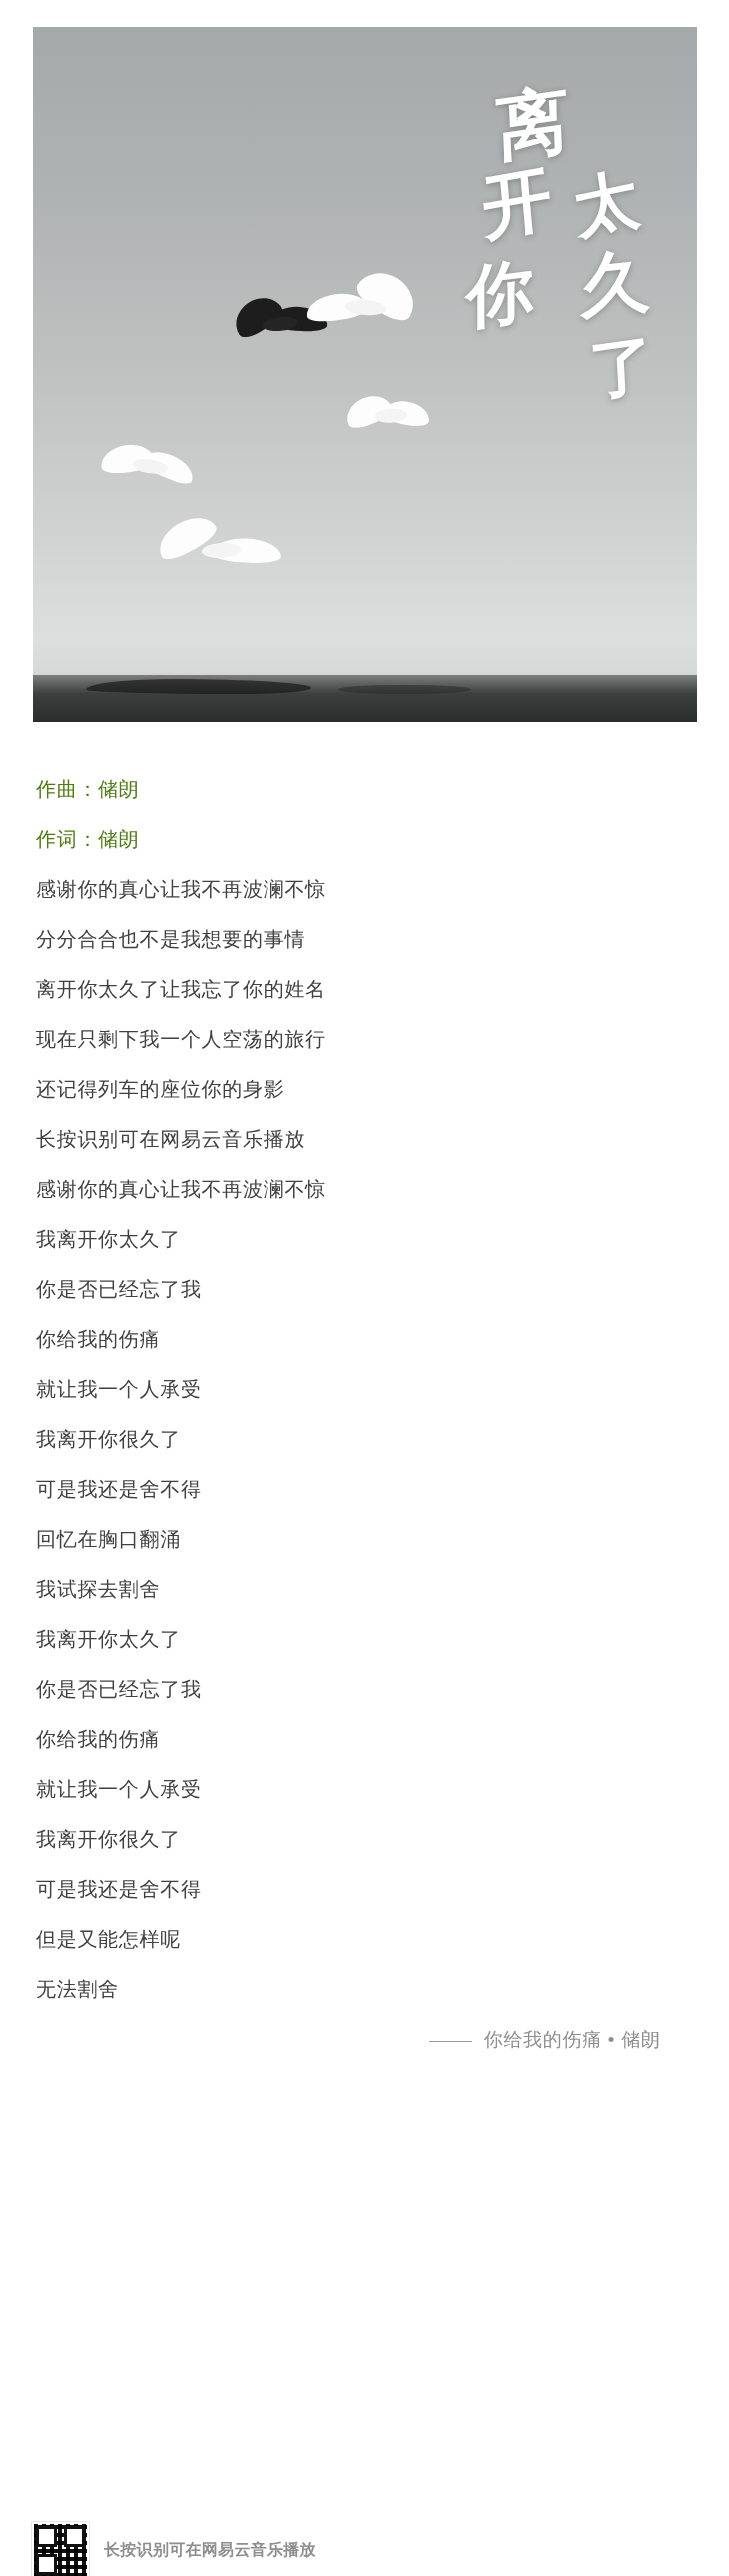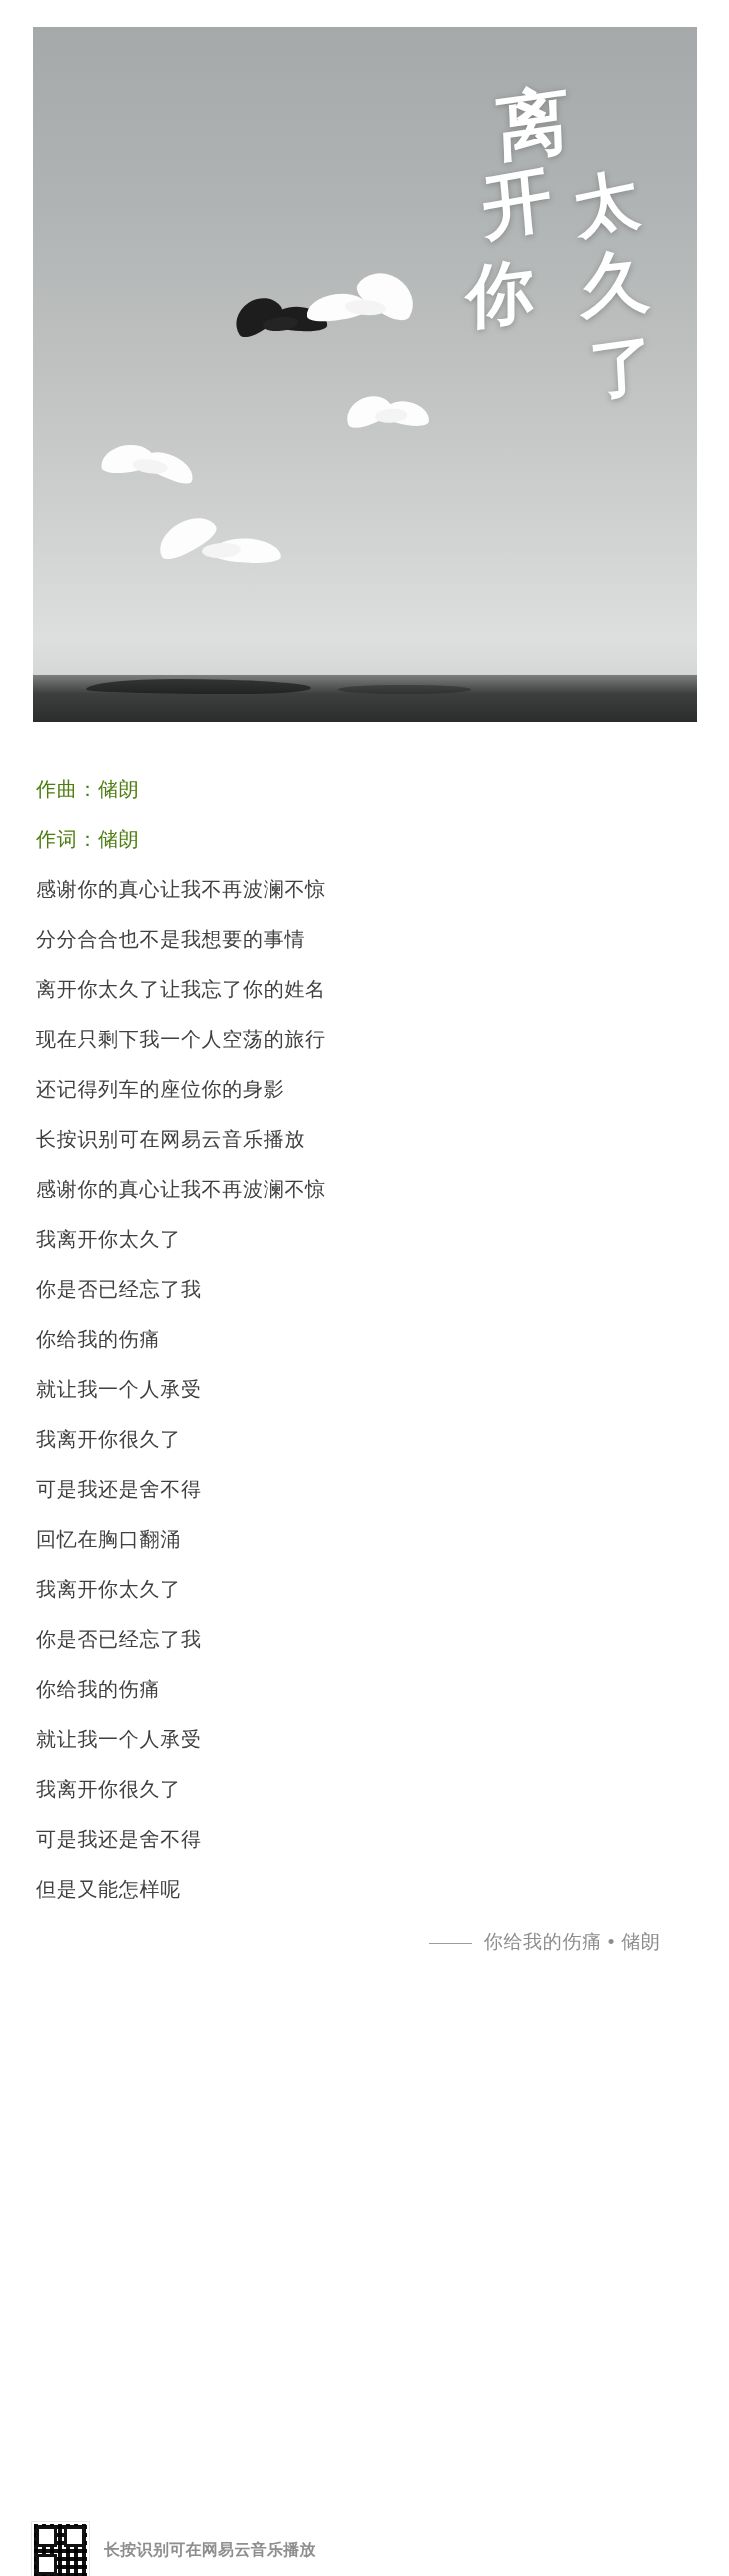--- a/index.html
+++ b/index.html
@@ -272,27 +272,29 @@
     <div class="line">还记得列车的座位你的身影</div>
     <div class="line">长按识别可在网易云音乐播放</div>
     <div class="line">感谢你的真心让我不再波澜不惊</div>
     <div class="line">我离开你太久了</div>
     <div class="line">你是否已经忘了我</div>
     <div class="line">你给我的伤痛</div>
     <div class="line">就让我一个人承受</div>
     <div class="line">我离开你很久了</div>
     <div class="line">可是我还是舍不得</div>
     <div class="line">回忆在胸口翻涌</div>
+    <div class="line">我试探去割舍</div>
     <div class="line">我离开你太久了</div>
     <div class="line">你是否已经忘了我</div>
     <div class="line">你给我的伤痛</div>
     <div class="line">就让我一个人承受</div>
     <div class="line">我离开你很久了</div>
     <div class="line">可是我还是舍不得</div>
     <div class="line">但是又能怎样呢</div>
+    <div class="line tight">无法割舍</div>
 
     <div class="signature">
       <span class="sig-rule"></span><span>你给我的伤痛 • 储朗</span>
     </div>
   </div>
 
   <div class="footer">
     <div class="qr">
         <span class="qr-bl"></span>
       </div>

